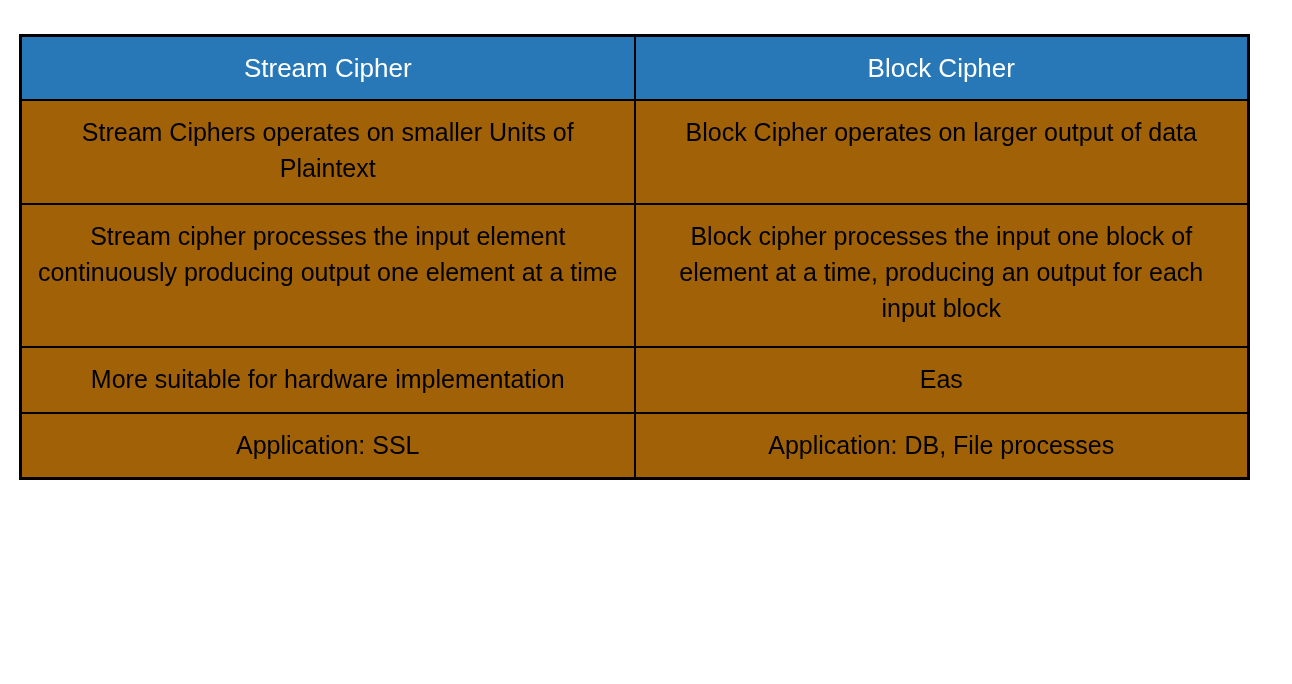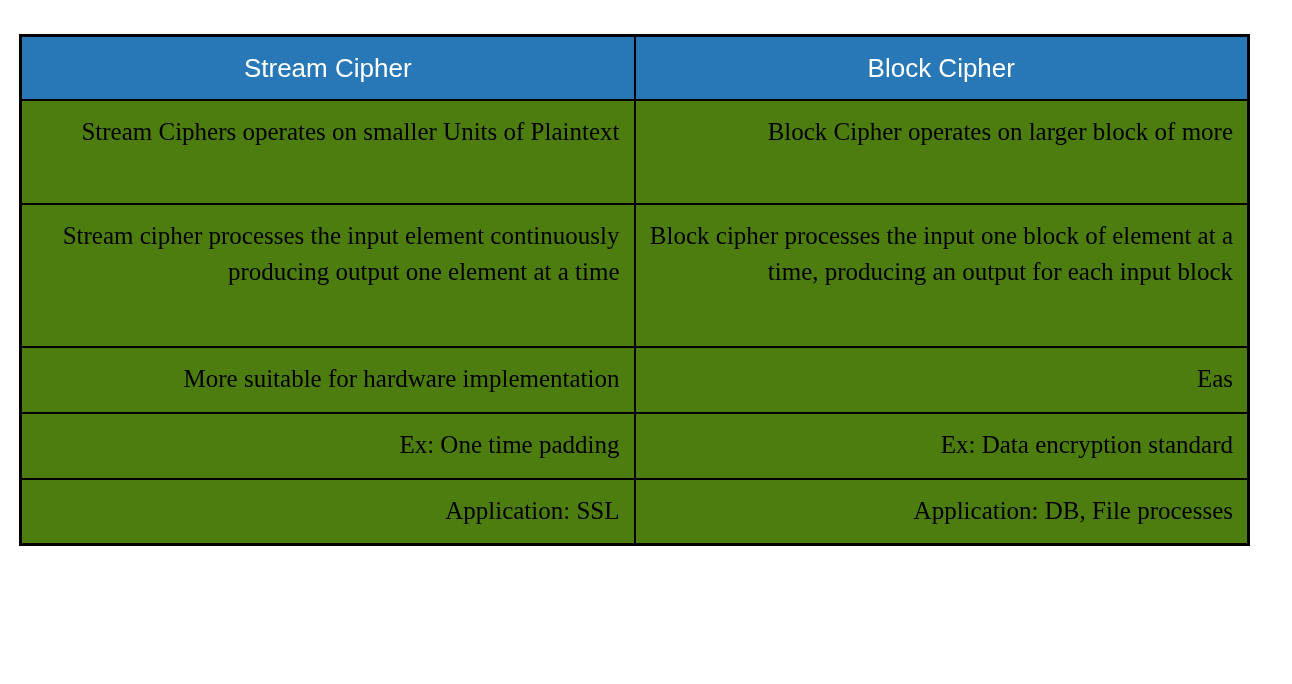--- a/index.html
+++ b/index.html
@@ -42,56 +42,51 @@
     color: var(--header_text);
     font-weight: normal;
     font-size: 26px;
     text-align: center;
     vertical-align: middle;
     height: 64px;
     padding: 6px 14px;
   }
   table.cipher-table td {
     padding: 13px 14px;
-    text-align: right;
-    background: #4d7c0f;
-    font-family: Liberation Serif, serif;
+    text-align: center;
+    background: #a16207;
   }
   tr.r-tall  td { height: 104px; }
   tr.r-std   td { height: 63px;  }
   tr.r-xtall td { height: 143px; }
   tr.r-med   td { height: 66px;  }
 </style>
 </head>
 <body>
 
 <div class="table-wrap">
   <table class="cipher-table">
     <thead>
       <tr>
         <th>Stream Cipher</th>
         <th>Block Cipher</th>
       </tr>
     </thead>
     <tbody>
       <tr class="r-tall">
         <td>Stream Ciphers operates on smaller Units of Plaintext</td>
-        <td>Block Cipher operates on larger block of more</td>
+        <td>Block Cipher operates on larger output of data</td>
       </tr>
       <tr class="r-xtall">
         <td>Stream cipher processes the input element continuously producing output one element at a time</td>
         <td>Block cipher processes the input one block of element at a time, producing an output for each input block</td>
       </tr>
       <tr class="r-med">
         <td>More suitable for hardware implementation</td>
         <td>Eas</td>
       </tr>
       <tr class="r-med">
-        <td>Ex: One time padding</td>
-        <td>Ex: Data encryption standard</td>
-      </tr>
-      <tr class="r-med">
         <td>Application: SSL</td>
         <td>Application: DB, File processes</td>
       </tr>
     </tbody>
   </table>
 </div>
 
 </body></html>

